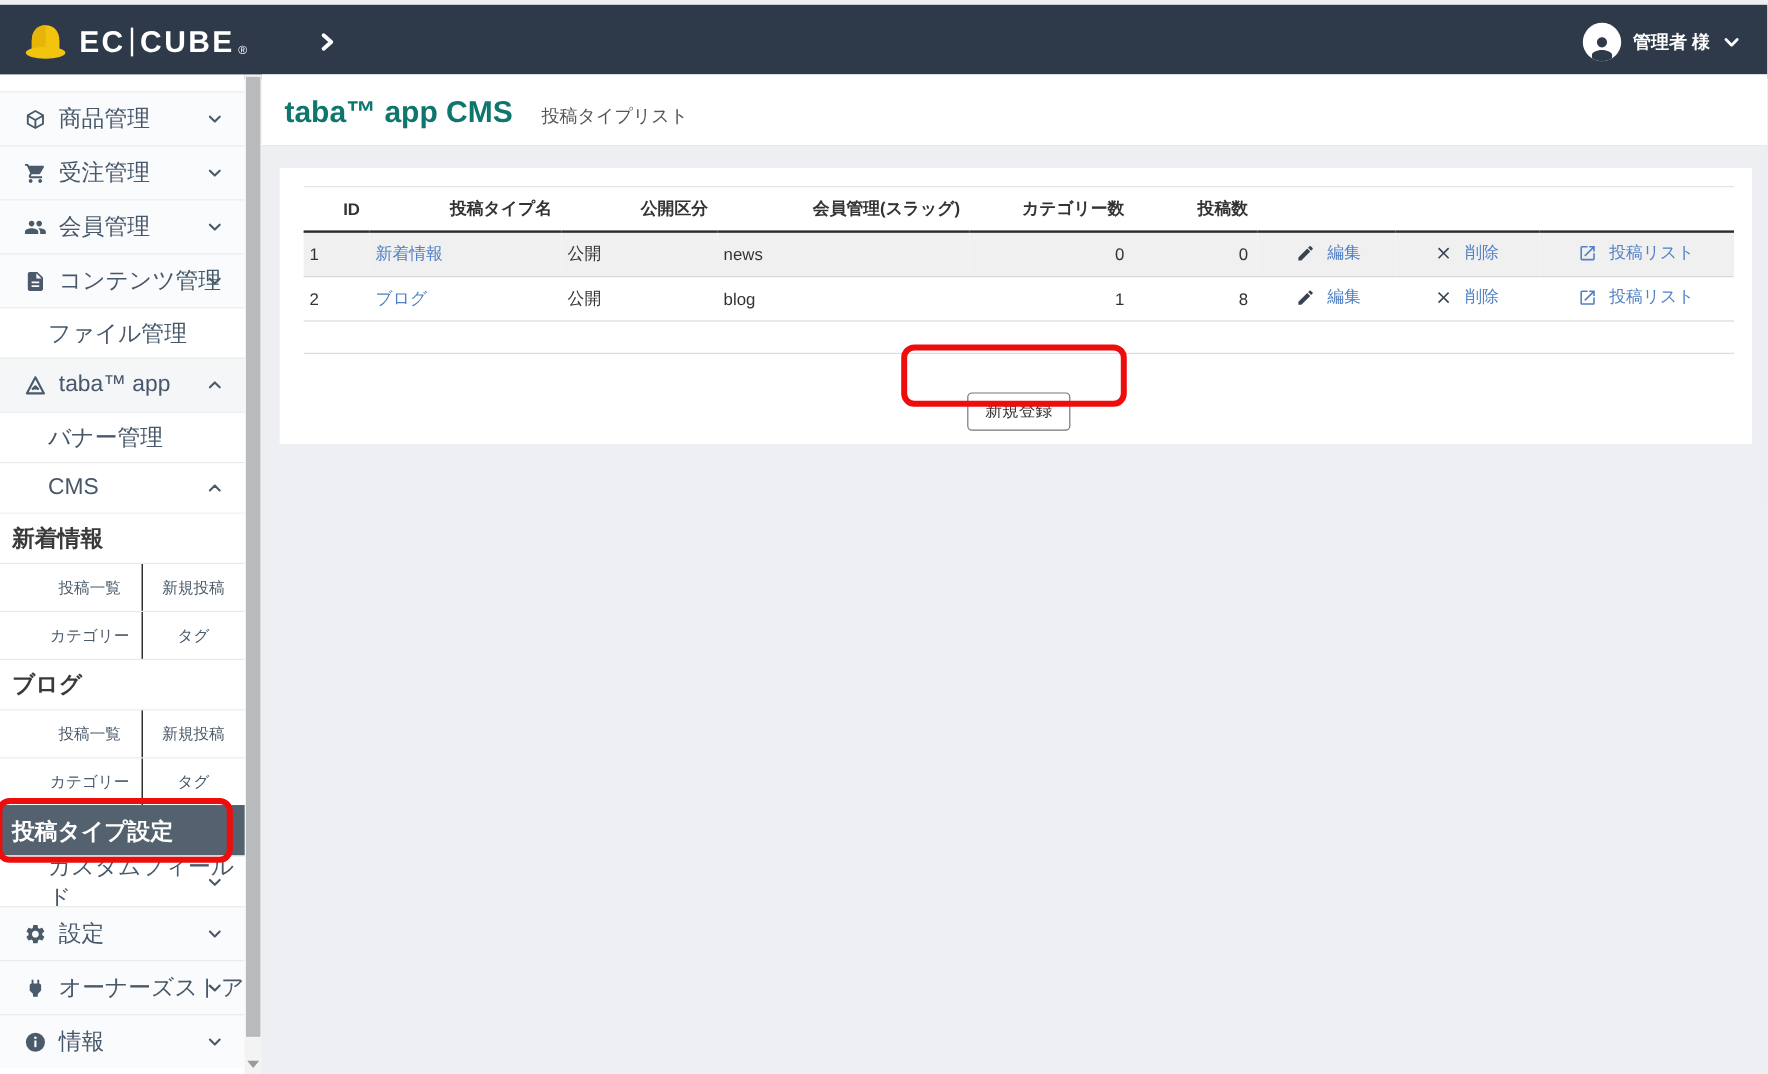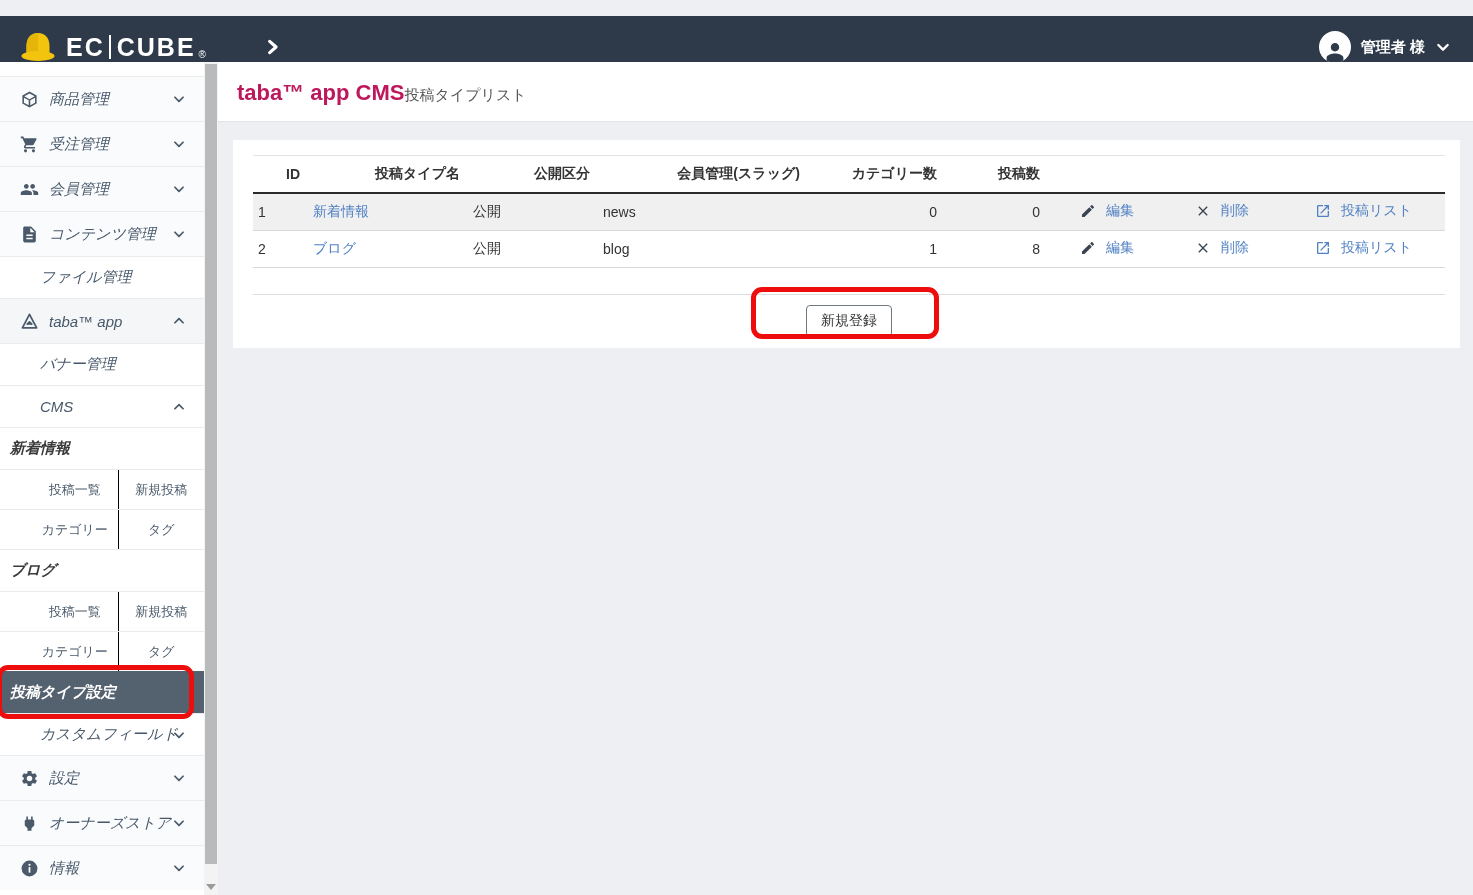--- a/index.html
+++ b/index.html
@@ -1,76 +1,76 @@
 <!DOCTYPE html>
 <html><head>
 <meta charset="utf-8">
 <style>
   * { margin:0; padding:0; box-sizing:border-box; }
   html,body { background:#e9ebee; }
   body { font-family:"Liberation Sans","DejaVu Sans",sans-serif; }
   .app { position:relative; width:1473px; height:895px; background:#edeff2; overflow:hidden; }
 
   
-  .topbar { position:absolute; left:0; top:16px; width:1473px; height:62px; background:#2e3a49; display:flex; align-items:center; }
+  .topbar { position:absolute; left:0; top:4px; width:1473px; height:62px; background:#2e3a49; display:flex; align-items:center; }
   .logo { display:flex; align-items:center; margin-left:20px; cursor:pointer; }
   .logo-hat { margin-right:10px; }
   .logo-text { color:#fff; font-weight:bold; font-size:25px; letter-spacing:2px; display:flex; align-items:center; }
   .logo-bar { display:inline-block; width:2px; height:24px; background:#fff; margin:0 6px 0 4px; }
   .logo-reg { color:#fff; font-size:10px; align-self:flex-end; margin-left:3px; margin-bottom:2px; }
   .collapse-btn { margin-left:58px; background:none; border:none; cursor:pointer; display:flex; align-items:center; }
   .user-menu { margin-left:auto; margin-right:22px; display:flex; align-items:center; gap:10px; cursor:pointer; }
   .avatar { width:32px; height:32px; border-radius:50%; background:#fff; display:flex; align-items:flex-end; justify-content:center; overflow:hidden; }
   .user-name { color:#fff; font-size:15px; font-weight:bold; }
 
   
   .sidebar { position:absolute; left:0; top:62px; width:204px; height:833px; background:#fff; padding-top:14px; }
   .nav-item { position:relative; display:flex; align-items:center; border-top:1px solid #ebebeb; background:#fafbfc; cursor:pointer; }
   .nav-item.top { height:45px; padding-left:20px; }
   .nav-item.sub { height:42px; padding-left:40px; background:#fff; }
   .nav-item .nav-icon { width:19px; height:19px; color:#4a5a6a; margin-right:10px; flex:0 0 auto; }
-  .nav-label { font-size:15px; color:#47586a;font-style:italic; }
+  .nav-label { font-size:19px; color:#47586a; }
   .nav-chevron { position:absolute; right:18px; width:14px; height:14px; color:#4a5a6a; }
   .nav-item.taba { background:#f4f6f8; }
   .nav-section { height:42px; display:flex; align-items:center; padding-left:10px; border-top:1px solid #ebebeb; background:#fff; }
   .nav-section .nav-label { font-weight:bold; color:#3a3a3a; }
   .nav-grid { display:flex; height:40px; border-top:1px solid #ebebeb; background:#fff;padding-left:32px; }
   .nav-grid .cell { flex:1; display:flex; align-items:center; justify-content:center; font-size:13px; color:#4a5a6a; cursor:pointer; }
   .nav-grid .cell + .cell { border-left:1px solid #000000; }
   .nav-item.active { height:42px; background:#54616e; padding-left:10px; border-top:1px solid #54616e; }
   .nav-item.active .nav-label { color:#fff; font-weight:bold; }
 
   
   .side-scroll { position:absolute; left:204px; top:62px; width:14px; height:833px; background:#f3f3f4; }
   .side-scroll .thumb { position:absolute; left:1px; top:2px; width:12px; height:800px; background:#b9babc; cursor:pointer; }
   .side-scroll .down-arrow { position:absolute; left:2px; bottom:4px; width:10px; height:8px; color:#9b9b9d; }
 
   
   .main { position:absolute; left:218px; top:62px; width:1255px; height:833px; background:#edeff2; }
   .content-header { height:60px; background:#fff; border-bottom:1px solid #e2e5e8; display:flex; align-items:baseline; padding:18px 0 0 19px; }
-  .page-title { font-size:22px; font-weight:bold; color:#be185d;text-align:center; }
-  .page-subtitle { font-size:15px; color:#555; margin-left:0; }
+  .page-title { font-size:25px; font-weight:bold; color:#0f766e;text-align:center; }
+  .page-subtitle { font-size:15px; color:#555; margin-left:24px; }
 
   .card { margin:18px 13px 0 15px; background:#fff; padding:15px 15px 0 20px; }
   table.list { width:1192px; border-collapse:collapse; table-layout:fixed; }
   table.list th { text-align:right; font-size:14px; font-weight:bold; color:#333; padding:9px 8px 9px 5px; border-top:1px solid #e3e3e3; border-bottom:2px solid #2b2b2b; }
   table.list td { font-size:14px; color:#333; padding:8px 8px 8px 5px; border-bottom:1px solid #d9d9d9; height:35px; }
   table.list tr.striped td { background:#f0f0f0; }
   th.c-id { width:55px; } th.c-name { width:160px; } th.c-vis { width:130px; } th.c-slug { width:210px; }
   th.c-cat { width:137px; } th.c-posts { width:103px; } th.c-edit { width:115px; } th.c-del { width:120px; } th.c-plist { width:162px; }
   td.num { text-align:right; }
   a.blue-link { color:#5181c5; text-decoration:none; cursor:pointer; }
   .action { display:inline-flex; align-items:center; gap:10px; padding-left:27px; cursor:pointer; text-decoration:none; }
   .action .a-icon { width:16px; height:16px; }
   .icon-dark { color:#3a4450; }
   .icon-blue { color:#5181c5; }
   .action .a-label { color:#5181c5; font-size:14px; }
 
   .card-footer { border-top:1px solid #dcdcdc; margin-top:26px; padding:10px 0 11px; display:flex; justify-content:center; }
-  .new-btn { background:#fff; border:1px solid #70787e; border-radius:4px; padding:6px 14px; font-size:14px; color:#333; cursor:pointer; font-family:inherit; }
+  .new-btn { background:#fff; border:1px solid #70787e; border-radius:4px; padding:6px 14px; font-size:14px; color:#333; cursor:pointer; font-family:inherit;margin-top:22px; }
 
   
   .annotation { position:absolute; border:5px solid #ee0d0d; border-radius:11px; pointer-events:none; }
   .ann-sidebar { left:-3px; top:665px; width:197px; height:54px; }
   .ann-button { left:751px; top:287px; width:188px; height:52px; }
 
   svg { display:block; }
 </style>
 </head>
 <body>

